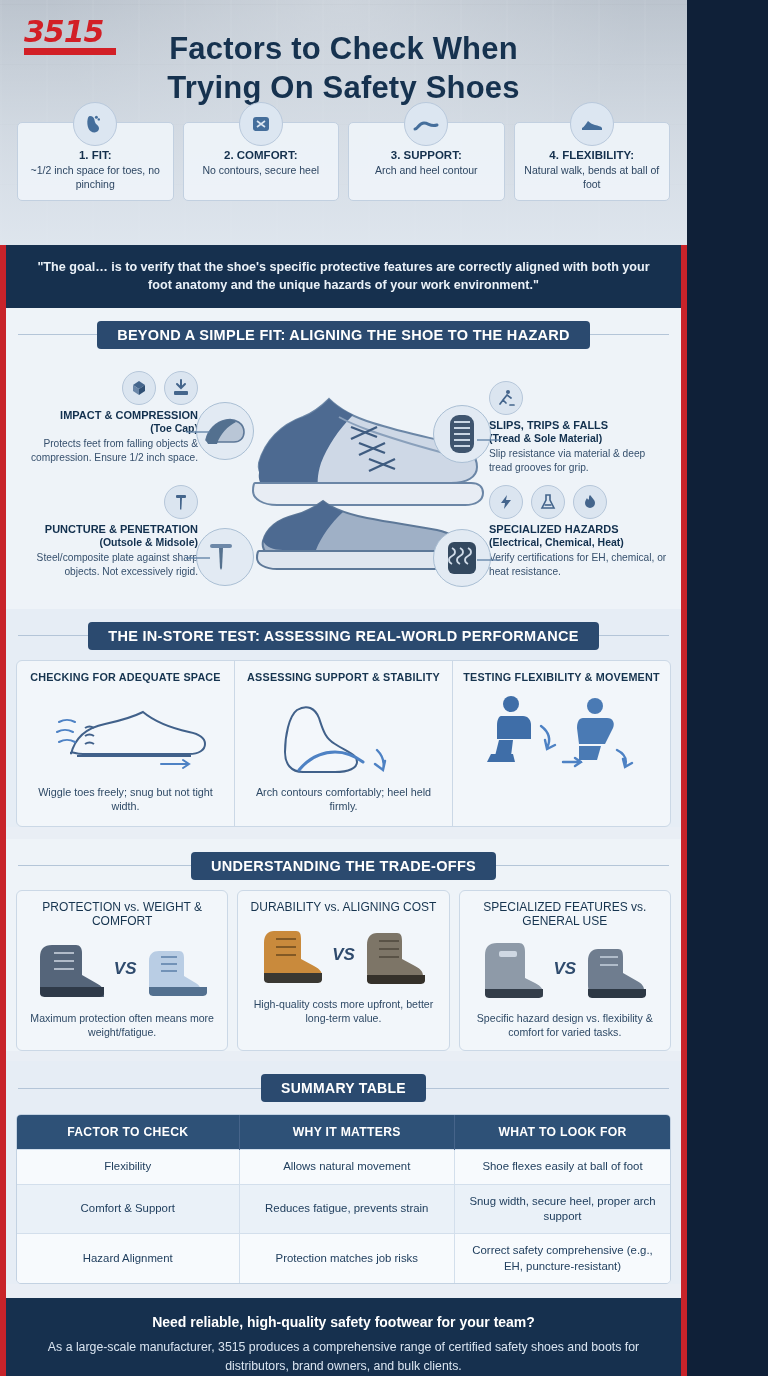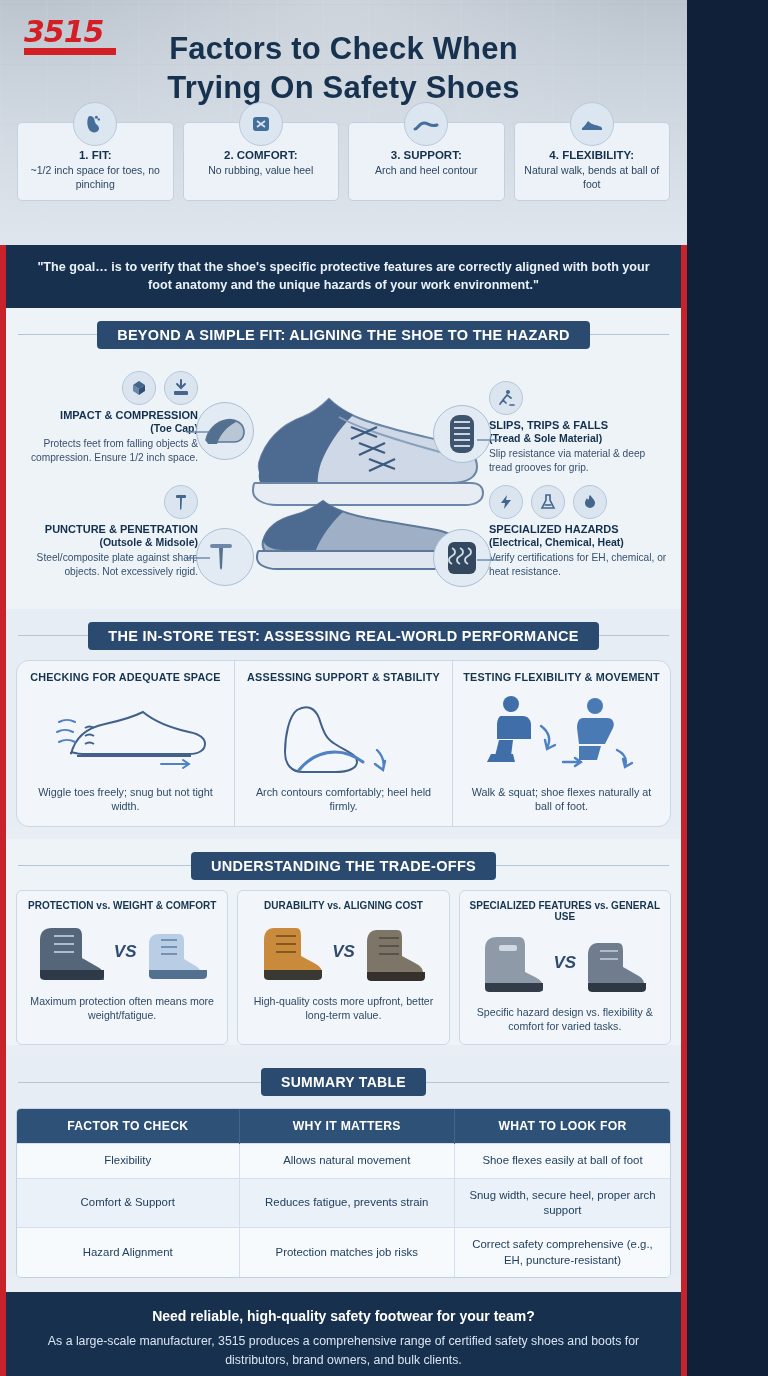--- a/index.html
+++ b/index.html
@@ -160,40 +160,40 @@
   }
   .hz-connector { position:absolute; border-color:#5d7fa5; }
 
   
   .cards3 {
     display: flex;
     gap: 0;
     margin: 0 16px 12px 16px;
     background: #f2f6fa;
     border: 1px solid #cbd8e6;
-    border-radius: 13px;
+    border-radius: 6px;
     overflow: hidden;
   }
   .c3 { flex: 1; padding: 10px 10px 12px 10px; text-align: center; }
   .c3 + .c3 { border-left: 1px solid #cbd8e6; }
   .c3-title { font-size: 10.8px; font-weight: bold; color: #16344f; letter-spacing: .2px; }
   .c3-art { height: 92px; display:flex; align-items:center; justify-content:center; margin: 6px 0 4px; }
   .c3-desc { font-size: 10.8px; color: #2f4a66; line-height: 1.35; }
 
   
   .tradeoffs { display:flex; gap: 9px; margin: 0 16px 10px 16px; }
   .to-card {
     flex: 1;
     background: #f2f6fa;
     border: 1px solid #cbd8e6;
     border-radius: 6px;
     padding: 9px 8px 11px 8px;
     text-align: center;
   }
-  .to-title { font-size: 10px; font-weight: bold; color: #16344f; }
+  .to-title { font-size: 12px; font-weight: normal; color: #16344f; }
   .to-art { height: 72px; display:flex; align-items:center; justify-content:center; gap: 4px; margin: 5px 0 6px; }
   .vs { font-size: 17px; font-weight: bold; color: #2f4b6d; font-style: italic; }
   .to-desc { font-size: 10.6px; color: #2f4a66; line-height: 1.35; }
 
   
   .table-wrap { margin: 2px 16px 14px 16px; border-radius: 5px; overflow: hidden; border: 1px solid #c3d2e2; }
   table { width: 100%; border-collapse: collapse; }
   th {
     background: #2e5177;
     color: #fff;
@@ -259,21 +259,21 @@
         <div class="hcard-desc">~1/2 inch space for toes, no pinching</div>
       </div>
       <div class="hcard">
         <div class="hcard-badge">
           <svg width="24" height="24" viewBox="0 0 24 24">
               <rect x="4" y="5" width="16" height="14" rx="3" fill="#456e9b"></rect>
               <path d="M8 9l8 6M16 9l-8 6" stroke="#dce6f1" stroke-width="1.6"></path>
             </svg>
         </div>
         <div class="hcard-title">2. COMFORT:</div>
-        <div class="hcard-desc">No rubbing, value heel</div>
+        <div class="hcard-desc">No contours, secure heel</div>
       </div>
       <div class="hcard">
         <div class="hcard-badge">
           <svg width="26" height="22" viewBox="0 0 26 22">
               <path d="M2 16c3 0 4-6 9-6s6 4 13 2" stroke="#456e9b" stroke-width="3" fill="none" stroke-linecap="round"></path>
             </svg>
         </div>
         <div class="hcard-title">3. SUPPORT:</div>
         <div class="hcard-desc">Arch and heel contour</div>
       </div>
@@ -487,21 +487,20 @@
               <path d="M116 26h24c6 0 8 5 6 10l-8 16h-26l-2-16c0-6 2-10 6-10z"></path>
               <path d="M112 54h22l-4 14h-18z"></path>
             </g>
             <g stroke="#4e82c4" stroke-width="2.4" fill="none" stroke-linecap="round">
               <path d="M74 34c8 6 10 14 6 22m-2-8 2 9 8-4"></path>
               <path d="M150 58c8 4 10 10 8 16m-2-7 2 8 7-4"></path>
               <path d="M96 70h18m-6-4 6 4-6 4"></path>
             </g>
           </svg>
         </div>
-        <div class="c3-desc">Walk &amp; squat; shoe flexes naturally at ball of foot.</div>
       </div>
     </div>
   </div>
 
   <div class="band">
     <div class="sec-head-wrap">
       <div class="sec-line"></div>
       <div class="sec-head">UNDERSTANDING THE TRADE-OFFS</div>
       <div class="sec-line"></div>
     </div>

